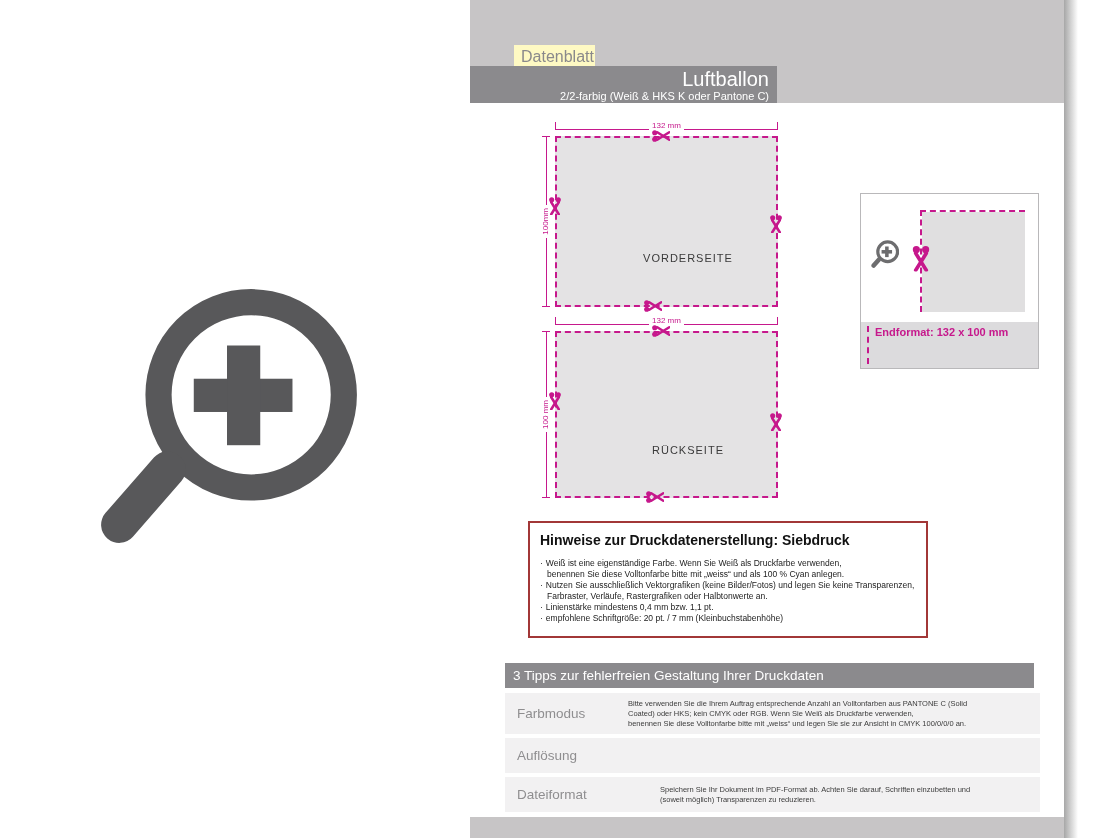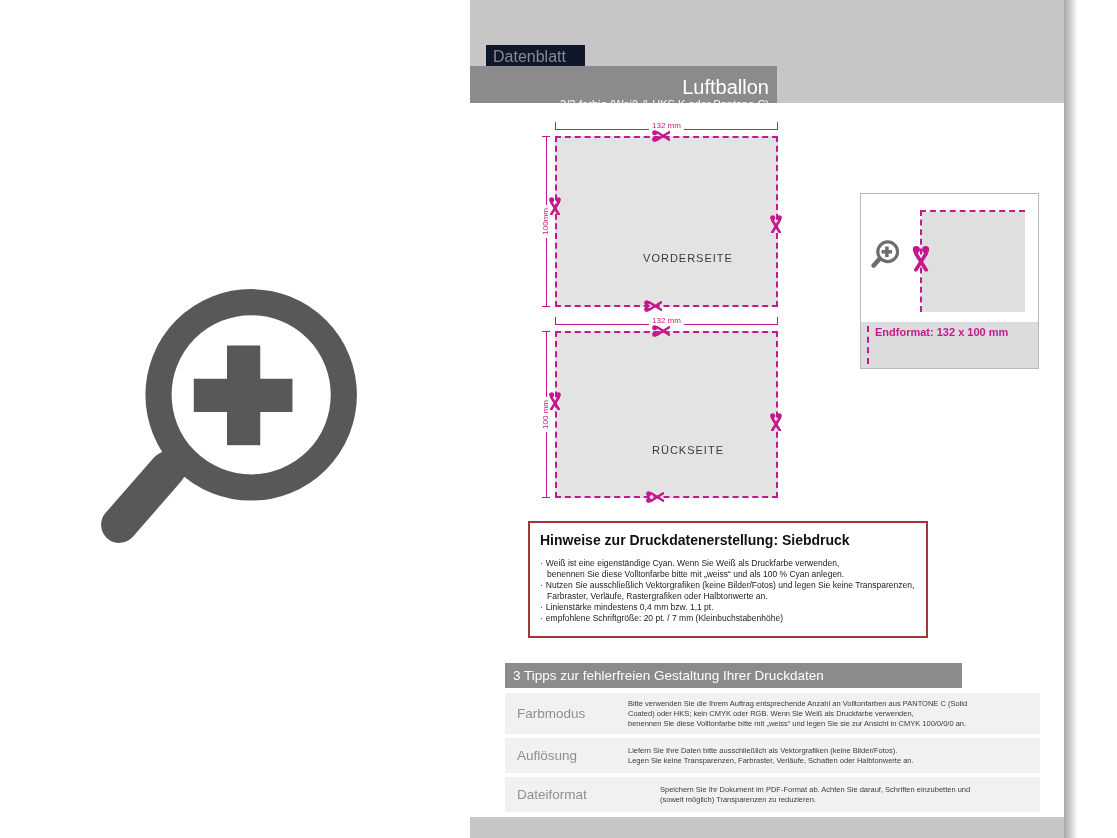--- a/index.html
+++ b/index.html
@@ -5,25 +5,25 @@
   html,body{margin:0;padding:0;}
   body{font-family:"Liberation Sans",sans-serif;background:#ffffff;}
   #canvas{position:relative;width:1117px;height:838px;background:#ffffff;overflow:hidden;}
 
   
   .band-top{position:absolute;left:470px;top:0;width:594px;height:103px;background:#c7c5c6;}
   .band-bottom{position:absolute;left:470px;top:817px;width:594px;height:21px;background:#c7c5c6;}
   .page-shadow{position:absolute;left:1064px;top:0;width:14px;height:838px;
     background:linear-gradient(to right,rgba(60,60,60,.45),rgba(60,60,60,0));}
 
-  .tab-label{position:absolute;left:486px;top:45px;width:99px;height:23px;background:#0f172a;
+  .tab-label{position:absolute;left:514px;top:45px;width:81px;height:23px;background:#fef9c3;
     color:#8a898b;font-size:16px;line-height:23px;padding-left:7px;box-sizing:border-box;}
 
   .title-bar{position:absolute;left:470px;top:66px;width:307px;height:37px;background:#8b8a8d;
-    color:#ffffff;text-align:right;box-sizing:border-box;padding:10px 8px 0 0;}
+    color:#ffffff;text-align:right;box-sizing:border-box;padding:2px 8px 0 0;}
   .title-bar .t1{font-size:20px;line-height:22px;}
   .title-bar .t2{font-size:11px;line-height:13px;}
 
   
   .zoom-big{position:absolute;left:95px;top:275px;width:262px;height:282px;}
 
   
   .fig-rect{position:absolute;background:#e4e3e4;border:2px dashed #c6188c;box-sizing:border-box;}
   .fig-label{position:absolute;width:266px;text-align:center;font-size:11px;letter-spacing:1px;color:#3a3a3a;}
 
@@ -58,21 +58,21 @@
   
   .hinweise{position:absolute;left:528px;top:521px;width:400px;height:117px;background:#ffffff;
     border:2px solid #a23737;box-sizing:border-box;padding:9px 10px;}
   .hinweise .hw-title{font-size:14px;font-weight:bold;color:#111111;margin-bottom:10px;}
   .hinweise .b{font-size:8.5px;color:#222222;line-height:11px;}
   .hinweise .b .l1::before{content:"·";margin-right:3px;}
   .hinweise .b .cont{padding-left:7px;}
   .hinweise .b span{display:block;}
 
   
-  .tips-header{position:absolute;left:505px;top:663px;width:457px;height:25px;background:#8b8a8d;
+  .tips-header{position:absolute;left:505px;top:663px;width:529px;height:25px;background:#8b8a8d;
     color:#ffffff;font-size:13.5px;line-height:25px;padding-left:8px;box-sizing:border-box;}
   .tip-row{position:absolute;left:505px;width:535px;background:#f2f1f2;display:flex;align-items:center;box-sizing:border-box;}
   .tip-row .lbl{width:123px;flex:0 0 123px;padding-left:12px;box-sizing:border-box;
     font-size:13.5px;color:#8f8e90;}
   .tip-row .desc{font-size:7.5px;color:#3c3c3c;line-height:10px;padding-right:8px;}
   .row1{top:693px;height:41px;}
   .row2{top:738px;height:35px;}
   .row3{top:777px;height:35px;gap:32px;}
 </style>
 </head>
@@ -200,21 +200,21 @@
     </svg>
   <div class="detail-caption"></div>
   <div class="caption-dash"></div>
   <div class="caption-text">
     <div class="c1">Endformat: 132 x 100 mm</div>
   </div>
 
   <div class="hinweise">
     <div class="hw-title">Hinweise zur Druckdatenerstellung: Siebdruck</div>
     <div class="b">
-      <span class="l1">Weiß ist eine eigenständige Cyan. Wenn Sie Weiß als Druckfarbe verwenden,</span>
+      <span class="l1">Weiß ist eine eigenständige Farbe. Wenn Sie Weiß als Druckfarbe verwenden,</span>
       <span class="cont">benennen Sie diese Volltonfarbe bitte mit „weiss“ und als 100 % Cyan anlegen.</span>
     </div>
     <div class="b">
       <span class="l1">Nutzen Sie ausschließlich Vektorgrafiken (keine Bilder/Fotos) und legen Sie keine Transparenzen,</span>
       <span class="cont">Farbraster, Verläufe, Rastergrafiken oder Halbtonwerte an.</span>
     </div>
     <div class="b">
       <span class="l1">Linienstärke mindestens 0,4 mm bzw. 1,1 pt.</span>
     </div>
     <div class="b">
@@ -228,24 +228,20 @@
     <div class="lbl">Farbmodus</div>
     <div class="desc">
       <span>Bitte verwenden Sie die Ihrem Auftrag entsprechende Anzahl an Volltonfarben aus PANTONE C (Solid</span><br>
       <span>Coated) oder HKS; kein CMYK oder RGB. Wenn Sie Weiß als Druckfarbe verwenden,</span><br>
       <span>benennen Sie diese Volltonfarbe bitte mit „weiss“ und legen Sie sie zur Ansicht in CMYK 100/0/0/0 an.</span>
     </div>
   </div>
 
   <div class="tip-row row2">
     <div class="lbl">Auflösung</div>
-    <div class="desc">
-      <span>Liefern Sie Ihre Daten bitte ausschließlich als Vektorgrafiken (keine Bilder/Fotos).</span><br>
-      <span>Legen Sie keine Transparenzen, Farbraster, Verläufe, Schatten oder Halbtonwerte an.</span>
-    </div>
   </div>
 
   <div class="tip-row row3">
     <div class="lbl">Dateiformat</div>
     <div class="desc">
       <span>Speichern Sie Ihr Dokument im PDF-Format ab. Achten Sie darauf, Schriften einzubetten und</span><br>
       <span>(soweit möglich) Transparenzen zu reduzieren.</span>
     </div>
   </div>
 

